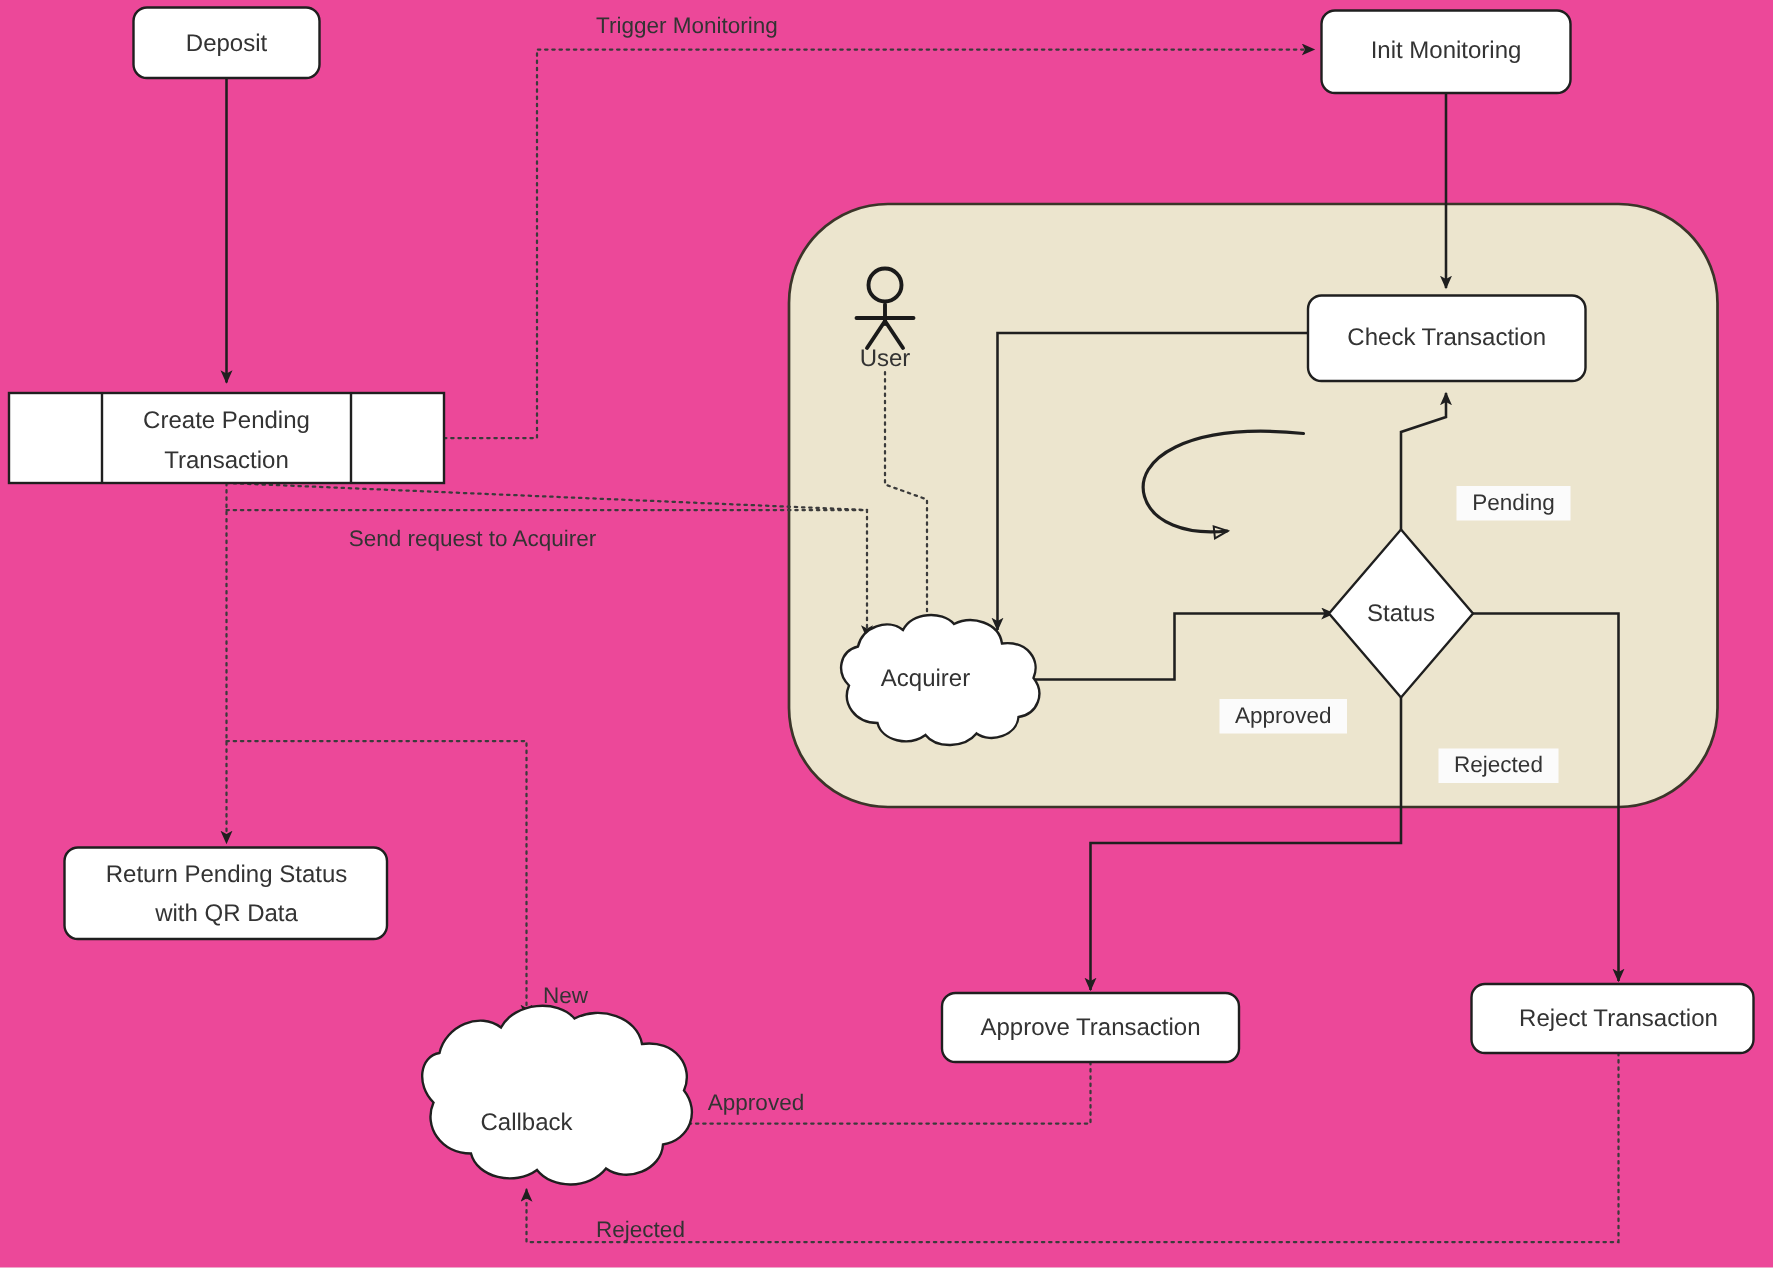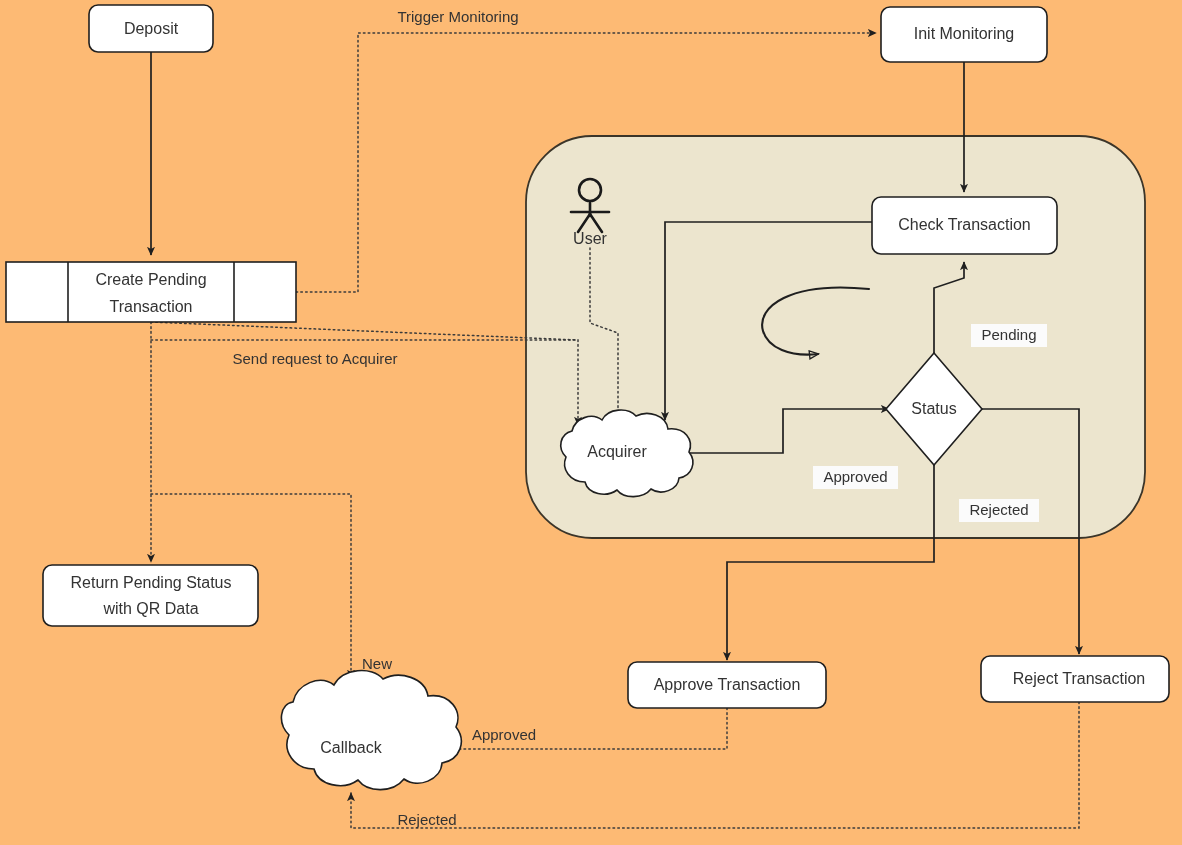--- a/index.html
+++ b/index.html
@@ -7,21 +7,21 @@
     padding: 0;
     background: #f2f2f2;
   }
   body {
     font-family: "Liberation Sans", "DejaVu Sans", sans-serif;
   }
   #canvas-wrap {
     position: relative;
     width: 1182px;
     height: 845px;
-    background: #fdba74;
+    background: #ec4899;
     overflow: hidden;
   }
   svg#flow {
     position: absolute;
     left: 0;
     top: 0;
     width: 1182px;
     height: 845px;
   }
   .node-text {

